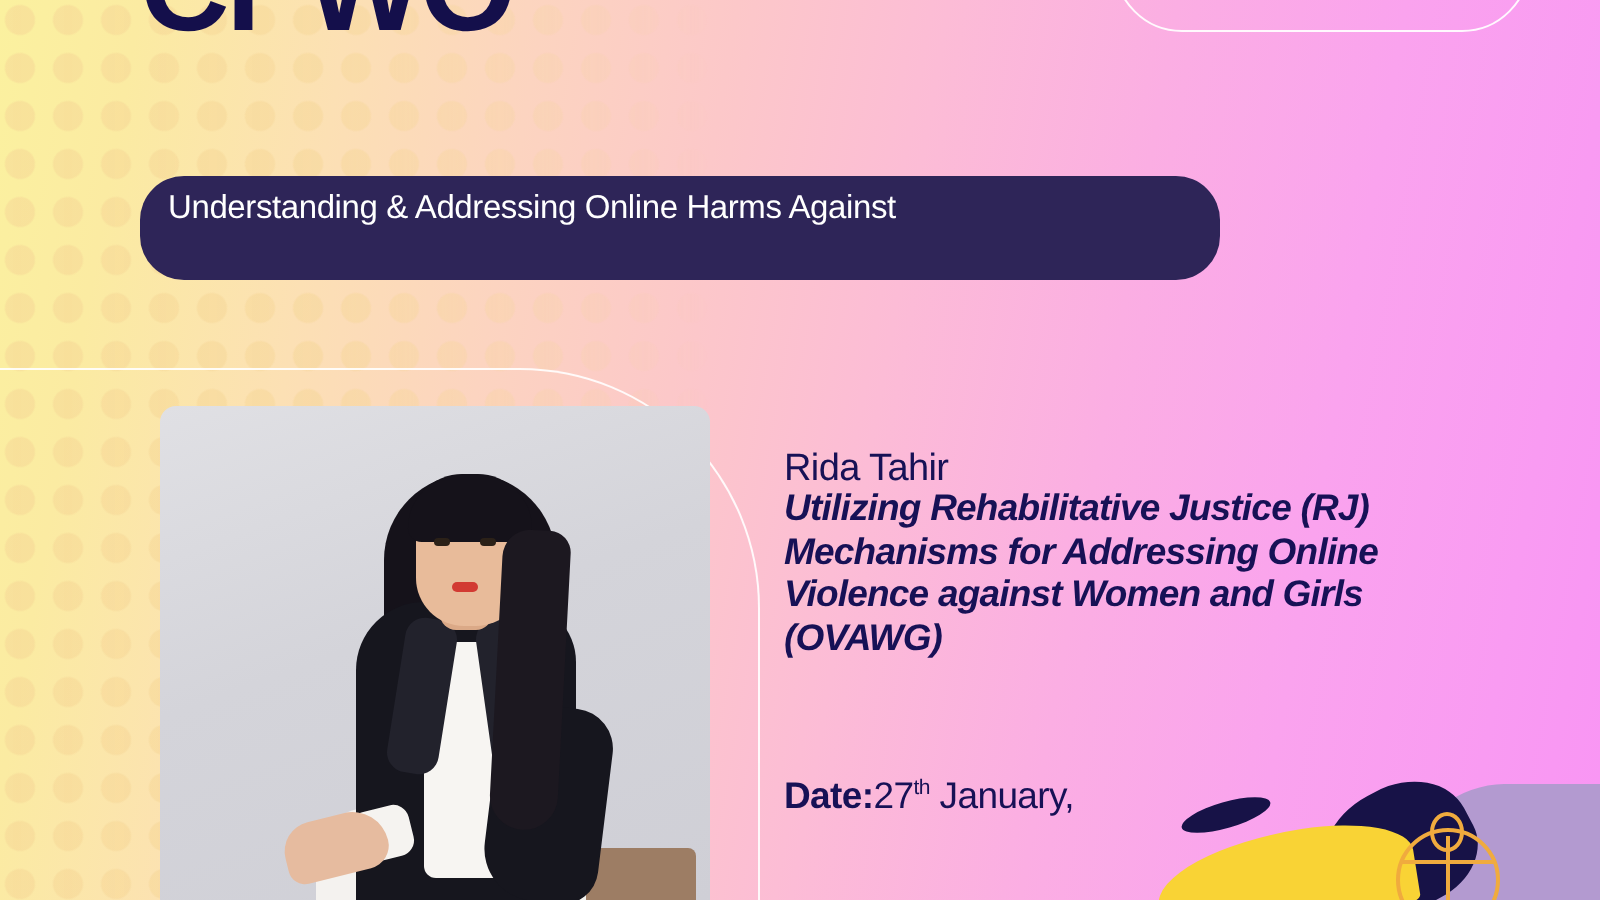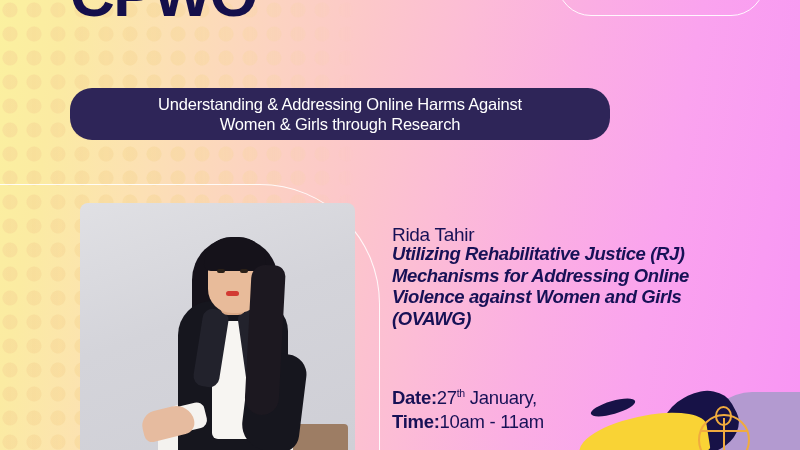--- a/index.html
+++ b/index.html
@@ -62,21 +62,20 @@
   }
   #headline .l1 { font-size:62px; display:block; }
   #headline .l2 { font-size:62px; display:block; }
 
   #subtitle-box {
     position:absolute; left:70px; top:88px;
     width:540px; height:52px;
     background:#2e2558;
     border-radius:22px;
     padding:6px 14px 0 14px;
-    text-align:center;
   }
   #subtitle-box .st {
     color:#ffffff;
     font-size:16.5px;
     line-height:1.22;
     letter-spacing:-.2px;
     font-weight:400;
     display:block;
   }
 
@@ -213,21 +212,20 @@
   <div id="dots"></div>
   <div id="sweep"></div>
   <div id="topframe"></div>
 
   <div id="headline">
     <span class="l1">CPWO</span>
   </div>
 
   <div id="subtitle-box">
     <span class="st">Understanding &amp; Addressing Online Harms Against</span>
-    <span class="st">Women &amp; Girls through Research</span>
   </div>
 
   <div id="photo">
     <div class="wall"></div>
     <div class="seat"></div>
     <div class="skirt"></div>
     <div class="hairback"></div>
     <div class="torso"></div>
     <div class="shirt"></div>
     <div class="lapelL"></div>
@@ -242,21 +240,20 @@
     <div class="eyeL"></div>
     <div class="eyeR"></div>
     <div class="lips"></div>
   </div>
 
   <div id="speaker-name">Rida Tahir</div>
   <div id="talk-title">Utilizing Rehabilitative Justice (RJ) Mechanisms for Addressing Online Violence against Women and Girls (OVAWG)</div>
 
   <div id="when">
     <span class="row"><span class="lbl">Date:</span><span>27</span><sup>th</sup> <span>January,</span></span>
-    <span class="row"><span class="lbl">Time:</span><span>10am - 11am</span></span>
   </div>
 
   <div class="deco" id="deco-purple"></div>
   <div class="deco" id="deco-navy-blob"></div>
   <div class="deco" id="deco-yellow"></div>
   <div class="deco" id="deco-navy-sliver"></div>
   <div class="deco" id="deco-circle"></div>
   <div class="deco" id="deco-ring-small"></div>
   <div class="deco" id="deco-stem"></div>
   <div class="deco" id="deco-beam"></div>

